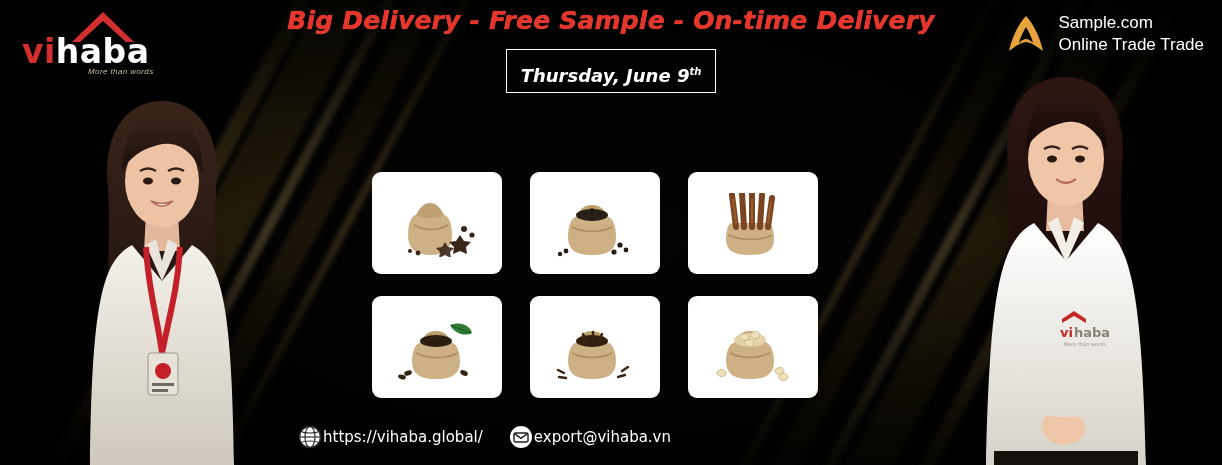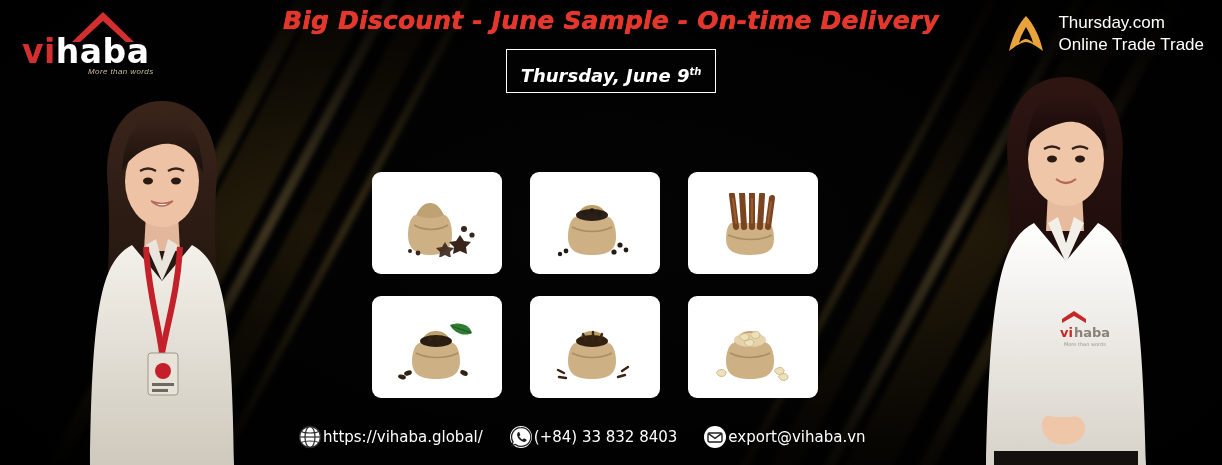--- a/index.html
+++ b/index.html
@@ -244,27 +244,27 @@
       <span class="vi">vi</span><span class="haba">haba</span>
     </div>
     <div class="logo-tag">More than words</div>
   </div>
 
   <div class="alibaba">
     <svg class="ali-mark" viewBox="0 0 40 42">
       <path d="M20 3 C13 10 6 24 3 38 C9 34 13 30 20 29 C27 30 31 34 37 38 C34 24 27 10 20 3 Z M20 14 C23 19 26 25 27 30 C24 27 22 26 20 26 C18 26 16 27 13 30 C14 25 17 19 20 14 Z" fill="#e8a33d"></path>
     </svg>
     <div class="ali-text">
-      <div class="l1">Thursday.com</div>
+      <div class="l1">Sample.com</div>
       <div class="l2">Online Trade Trade</div>
     </div>
   </div>
 
   <div class="center">
-    <div class="subtitle">Big Discount - June Sample - On-time Delivery</div>
+    <div class="subtitle">Big Delivery - Free Sample - On-time Delivery</div>
     <div class="chiprow">
       <div class="chip">
         <span>Thursday, June 9</span><sup>th</sup>
       </div>
     </div>
   </div>
 
   <div class="grid">
 
     <div class="tile">
@@ -382,28 +382,20 @@
         <circle cx="12" cy="12" r="10.5" fill="#ffffff"></circle>
         <circle cx="12" cy="12" r="10.5" fill="none" stroke="#2c2c2c" stroke-width="1.4"></circle>
         <ellipse cx="12" cy="12" rx="5" ry="10.5" fill="none" stroke="#2c2c2c" stroke-width="1.2"></ellipse>
         <line x1="1.5" y1="12" x2="22.5" y2="12" stroke="#2c2c2c" stroke-width="1.2"></line>
         <path d="M3.5 6.5 C7 8.5 17 8.5 20.5 6.5" fill="none" stroke="#2c2c2c" stroke-width="1.1"></path>
         <path d="M3.5 17.5 C7 15.5 17 15.5 20.5 17.5" fill="none" stroke="#2c2c2c" stroke-width="1.1"></path>
       </svg>
       <span class="txt">https://vihaba.global/</span>
     </div>
 
-    <div class="contact">
-      <svg class="cicon" viewBox="0 0 24 24">
-        <circle cx="12" cy="12" r="11" fill="#ffffff"></circle>
-        <path d="M9.2 7.2 c.5 -.2 1 -.1 1.2 .4 l.8 1.8 c.2 .4 .1 .7 -.2 1 l-.6 .6 c-.2 .2 -.2 .4 -.1 .6 c.6 1.2 1.6 2.2 2.8 2.8 c.2 .1 .5 .1 .6 -.1 l.6 -.6 c.3 -.3 .6 -.4 1 -.2 l1.8 .8 c.5 .2 .6 .7 .4 1.2 c-.4 1 -1.5 1.6 -2.6 1.4 c-3.3 -.5 -6.3 -3.5 -6.8 -6.8 c-.2 -1.1 .4 -2.2 1.1 -2.9 z" fill="#1f1f1f"></path>
-        <path d="M12 2.6 a9.4 9.4 0 0 0 -8 14.3 l-1 3.5 l3.6 -1 A9.4 9.4 0 1 0 12 2.6 z" fill="none" stroke="#1f1f1f" stroke-width="1.3"></path>
-      </svg>
-      <span class="txt">(+84) 33 832 8403</span>
-    </div>
 
     <div class="contact">
       <svg class="cicon" viewBox="0 0 24 24">
         <circle cx="12" cy="12" r="11" fill="#ffffff"></circle>
         <rect x="5" y="8" width="14" height="9" rx="1.4" fill="#ffffff" stroke="#1f1f1f" stroke-width="1.4"></rect>
         <path d="M5.4 8.6 L12 13.4 L18.6 8.6" fill="none" stroke="#1f1f1f" stroke-width="1.4"></path>
       </svg>
       <span class="txt">export@vihaba.vn</span>
     </div>
   </div>

